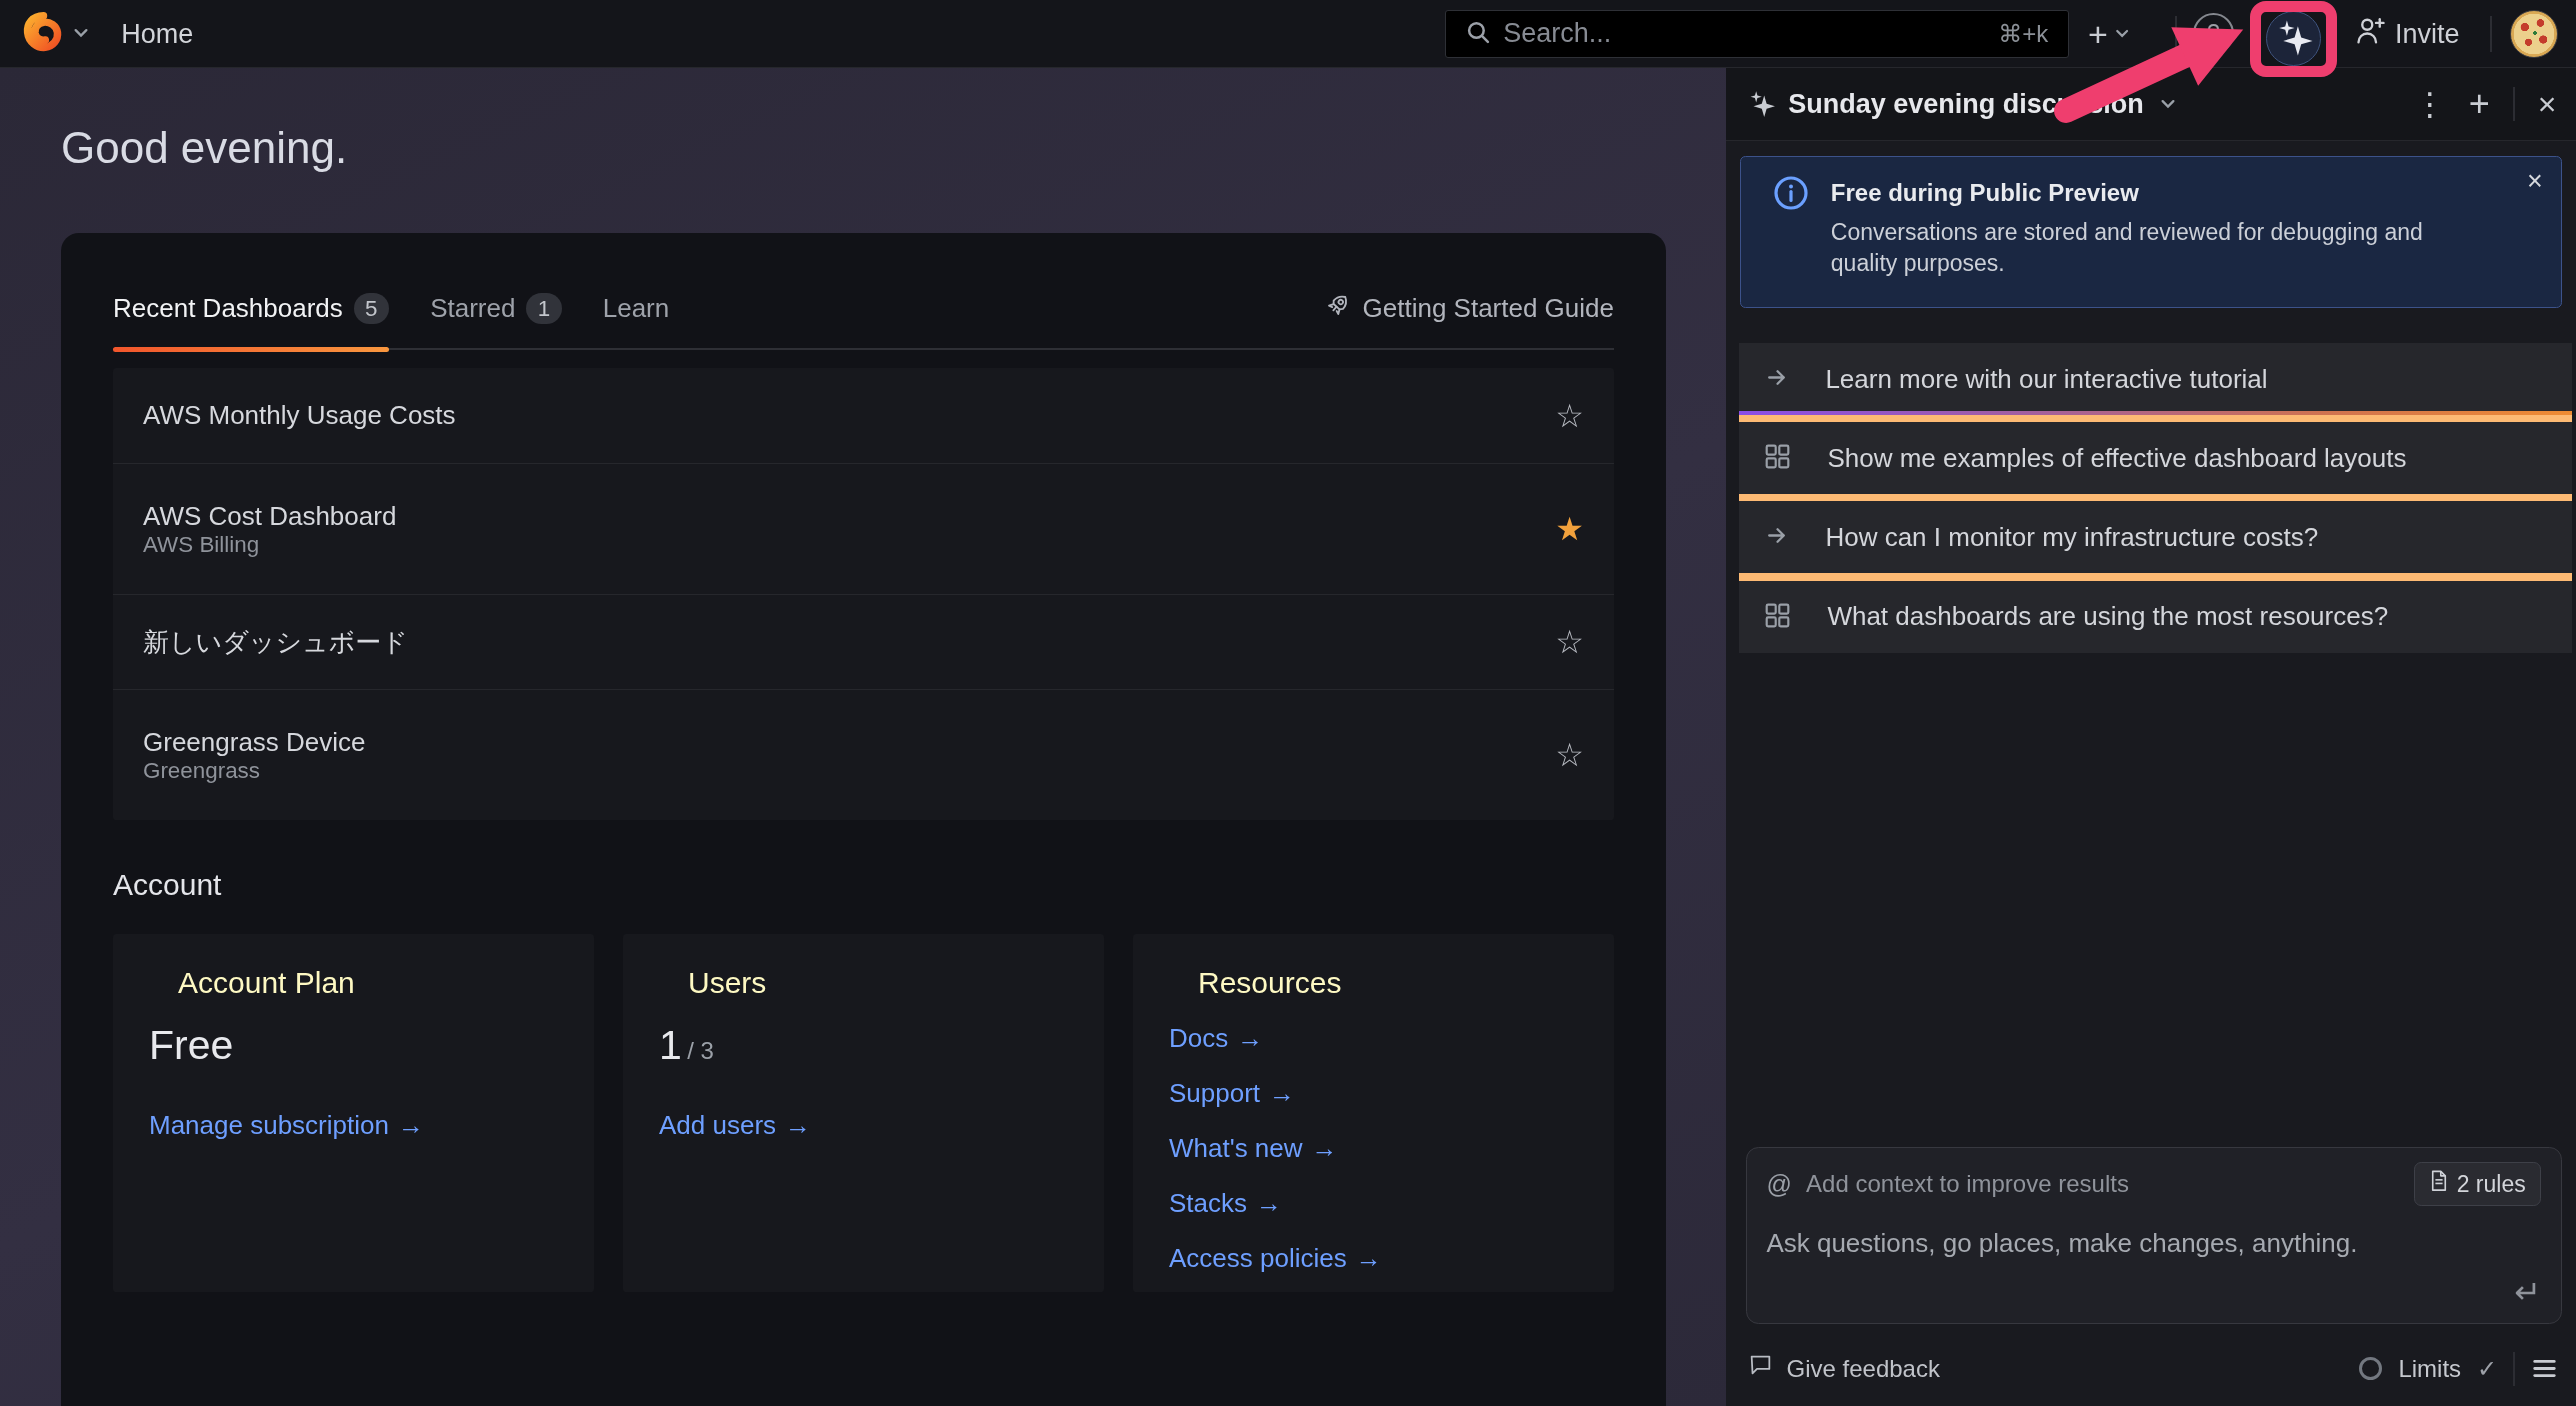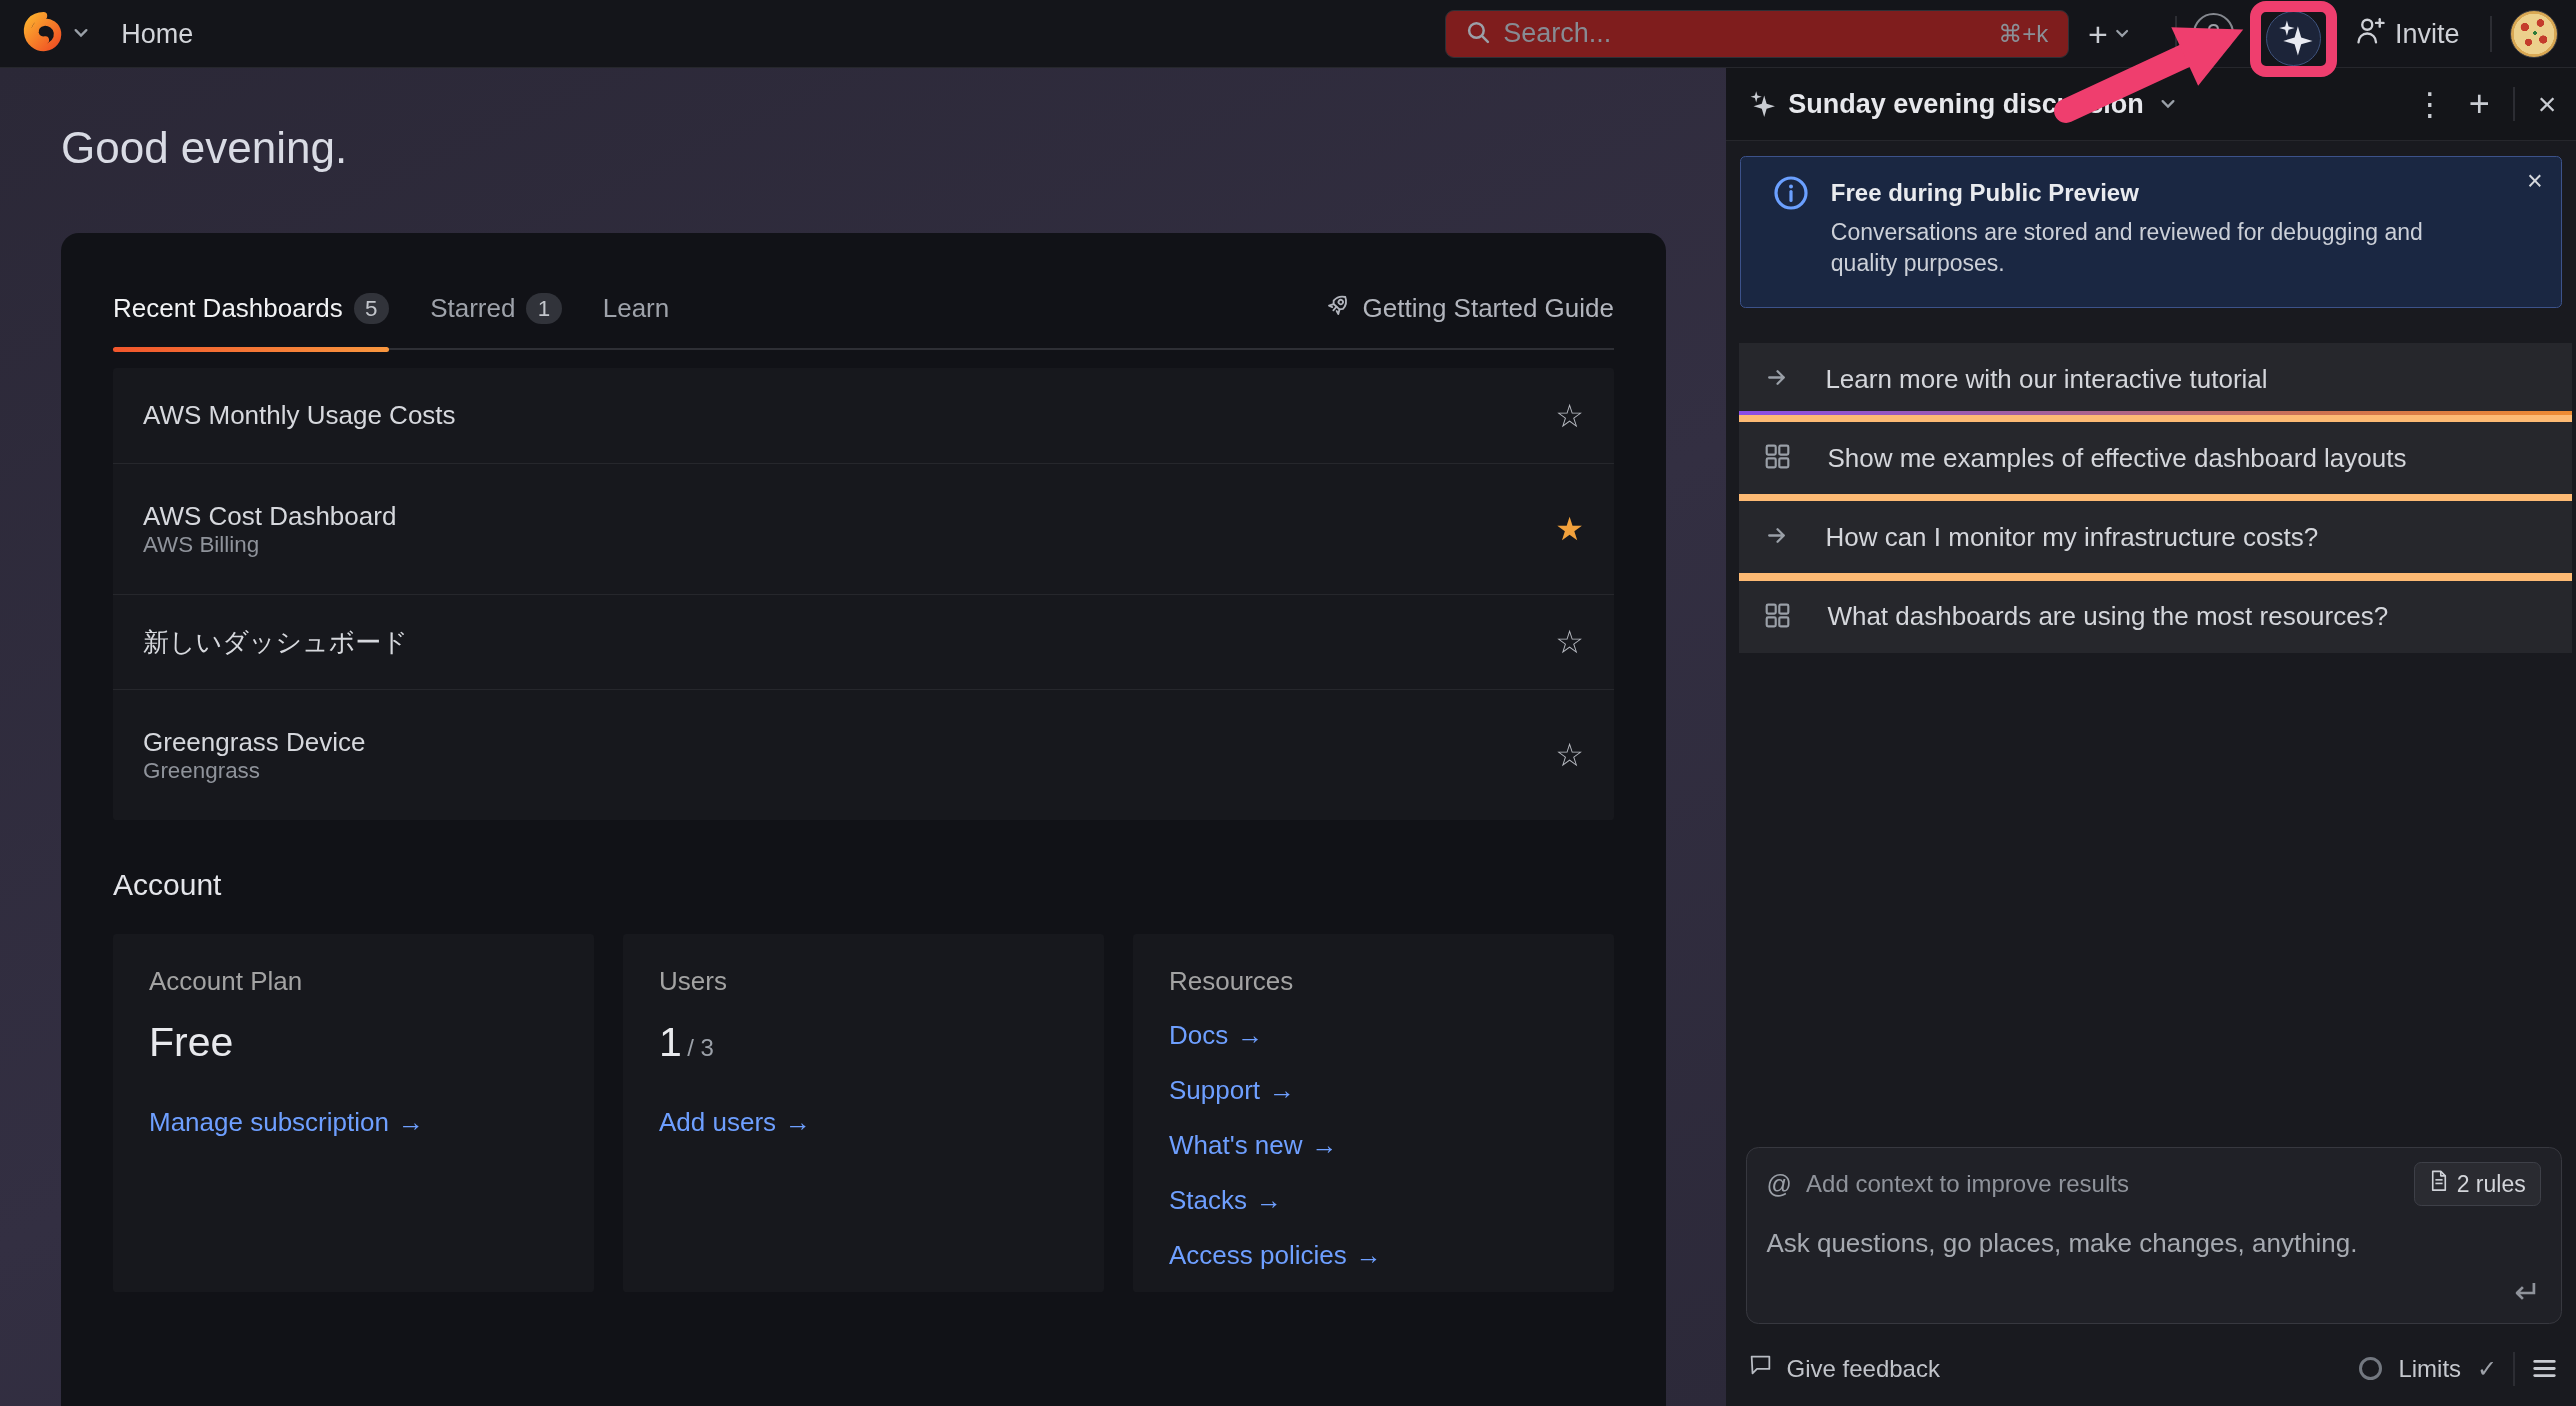--- a/index.html
+++ b/index.html
@@ -7,21 +7,21 @@
               font-family:"Liberation Sans", sans-serif; }
   #page { position:relative; width:2576px; height:1406px; }
 
   
   .navbar { position:absolute; left:0; top:0; width:2576px; height:68px;
             background:#14151a; border-bottom:0.9px solid #26272c; z-index:5; }
   .nav-left { position:absolute; left:23px; top:0; height:68px; display:flex; align-items:center; gap:12.5px; }
   .logo-btn { display:flex; align-items:center; gap:9px; cursor:pointer; background:none; border:none; }
   .nav-home { margin-left:19.7px; font-size:27px; color:#d3d5da; text-decoration:none; }
   .searchbox { position:absolute; left:1445px; top:9.8px; width:624px; height:48px;
-               background:#7f1d1d; border:0.9px solid #2e3036; border-radius:9px;
+               background:#000000; border:0.9px solid #2e3036; border-radius:3px;
                display:flex; align-items:center; padding:0 19.7px; gap:12.5px; }
   .searchbox input { flex:1; background:transparent; border:none; outline:none;
                      font-size:27px; color:#d8dae0; font-family:inherit; }
   .searchbox input::placeholder { color:#878b93; }
   .search-kbd { font-size:24px; color:#8b9097; }
   .nav-item { position:absolute; top:0; height:68px; display:flex; align-items:center; background:none; border:none; cursor:pointer; }
   .plus-group { left:2088px; gap:7.2px; color:#c9ccd2; }
   .plus-glyph { font-size:34px; line-height:1; color:#c9ccd2; }
   .nav-divider { position:absolute; top:16px; width:1.8px; height:36px; background:#2c2d33; }
   .help-circle { position:absolute; left:2193px; top:13.4px; width:41px; height:41px; border-radius:50%;
@@ -69,21 +69,21 @@
   .row-sub { font-size:22.4px; color:#8f939b; }
   .star-btn { background:none; border:none; font-size:32px; color:#b7bac1; cursor:pointer; line-height:1; }
   .star-btn.filled { color:#f2a13c; }
 
   .sec-heading { font-size:30px; font-weight:500; color:#e4e5ea; }
   .h-account { margin-top:48px; }
   .h-usage { margin-top:50px; }
 
   .cards { margin-top:32px; display:flex; gap:29px; }
   .card { width:481px; height:358px; background:#17181d; border-radius:3.6px; padding:32px 36px; }
-  .card-label { font-size:26px; color:#a3a3a3; }
+  .card-label { font-size:30px; color:#fef9c3;margin-left:29px; }
   .card-value { font-size:41px; color:#e8e9ed; margin-top:21.5px; }
   .quota { font-size:24px; color:#9ba0a8; margin-left:5.4px; }
   .card-link { display:inline-flex; align-items:center; gap:9px; font-size:26px; font-weight:500;
                color:#6e9fff; text-decoration:none; cursor:pointer;text-align:center; }
   .card .card-link { margin-top:41px; }
   .res-links { list-style:none; margin-top:23px; }
   .res-links li { margin-bottom:24px; }
   .res-links .card-link { margin-top:0; }
 
   

